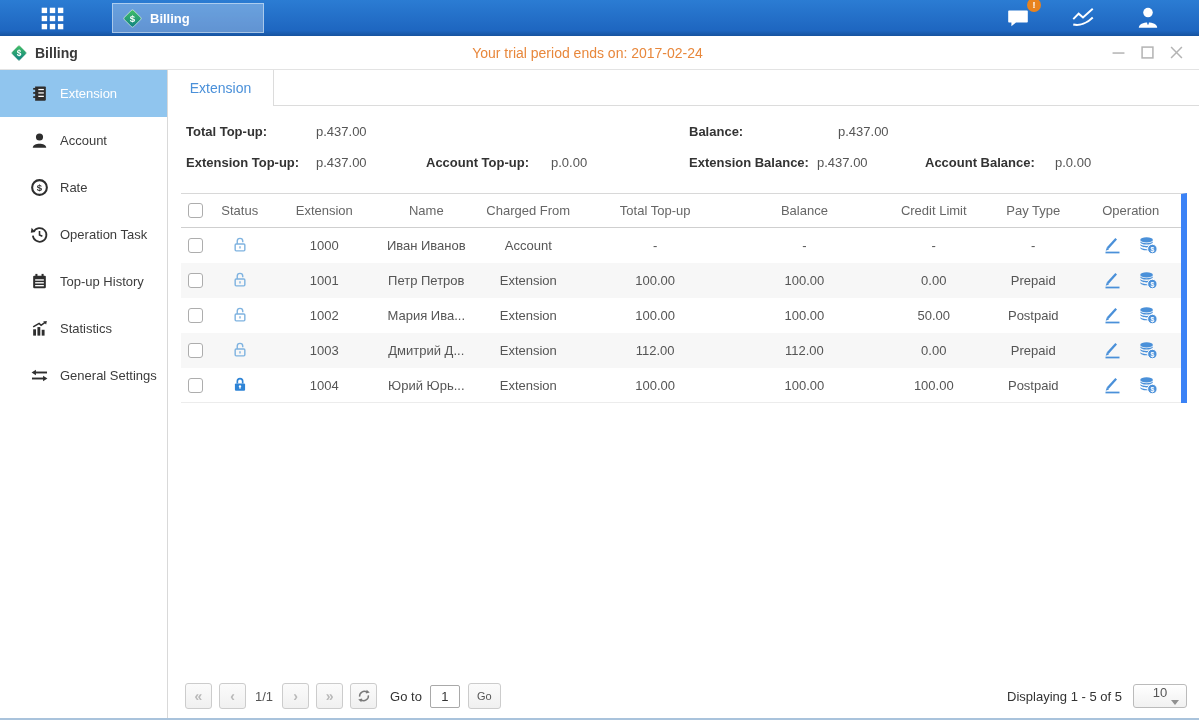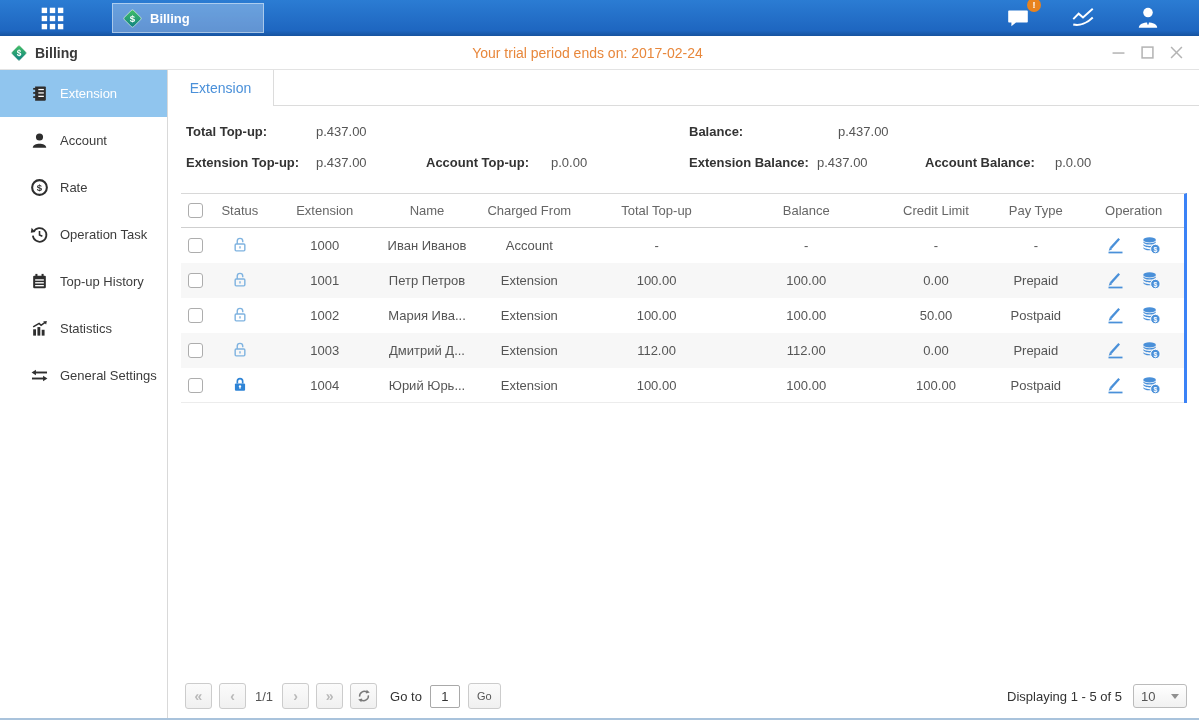--- a/index.html
+++ b/index.html
@@ -53,21 +53,21 @@
   .val{font-size:13px;color:#555;}
   .w130{width:130px;} .w110{width:110px;} .w125{width:125px;}
   .w149{width:149px;} .w128{width:128px;} .w108{width:108px;} .wacc{width:130px;}
 
   
   .actions{margin-top:19px;display:flex;gap:9px;padding-left:4px;flex-shrink:0;}
   .btn{height:28px;padding:0 12px;background:var(--btn);border:1px solid #3580c8;border-radius:2px;
     color:#fff;font-size:13px;display:flex;align-items:center;cursor:pointer;}
 
   
-  .table{margin-top:20px;border-top:1px solid #d8d8d8;border-right:3px solid #3b82f6;flex-shrink:0;}
+  .table{margin-top:20px;border-top:1px solid #d8d8d8;border-right:6px solid #3b82f6;flex-shrink:0;}
   .thead{display:flex;height:34px;border-bottom:1px solid #cfcfcf;align-items:center;}
   .thead .cell{font-size:13px;color:#666;}
   .trow{display:flex;height:35px;align-items:center;}
   .trow.alt{background:#f7f7f7;}
   .trow{border-bottom:1px solid transparent;align-items:center;}
   .table .trow:last-child{border-bottom:1px solid #ececec;}
   .cell{display:flex;align-items:center;justify-content:center;font-size:13px;color:#555;overflow:hidden;white-space:nowrap;}
   .c0{width:29px;} .c1{width:60px;} .c2{width:110px;} .c3{width:95px;} .c4{width:110px;}
   .c5{width:145px;} .c6{width:155px;} .c7{width:105px;} .c8{width:95px;} .c9{width:101px;}
   .ops{gap:15px;}
@@ -80,21 +80,21 @@
   .pager{height:28px;margin-bottom:8px;display:flex;align-items:center;flex-shrink:0;padding-left:4px;}
   .pbtn{height:26px;min-width:27px;border:1px solid #ccc;border-radius:3px;background:linear-gradient(#fbfbfb,#f0f0f0);
     color:#b9b9b9;font-size:14px;font-weight:bold;display:flex;align-items:center;justify-content:center;cursor:pointer;margin-right:7px;}
   .pbtn.go{color:#555;font-weight:normal;font-size:11px;padding:0 8px;}
   .pinfo{font-size:13px;color:#555;margin:0 9px 0 2px;}
   .goto-label{font-size:13px;color:#333;margin:0 8px 0 6px;}
   .goto-input{width:30px;height:23px;border:1px solid #a9a9a9;border-radius:2px;text-align:center;font-size:13px;color:#333;margin-right:8px;}
   .pager-right{margin-left:auto;display:flex;align-items:center;gap:11px;}
   .displaying{font-size:13px;color:#333;}
   .pagesize{width:54px;height:24px;border:1px solid #bbb;border-radius:3px;background:linear-gradient(#fff,#f1f1f1);
-    display:flex;align-items:center;padding:0 7px;cursor:pointer;}
+    display:flex;align-items:center;padding:0 7px;cursor:pointer;flex-direction:column;}
   .pagesize .num{font-size:13px;color:#555;}
   .caret{margin-left:auto;width:0;height:0;border-left:4.5px solid transparent;border-right:4.5px solid transparent;border-top:5px solid #909090;}
 
   .bottom-edge{height:2px;background:#a9c3dc;flex-shrink:0;}
 </style>
 </head>
 <body>
 
 <div class="taskbar">
   <div class="launcher">

